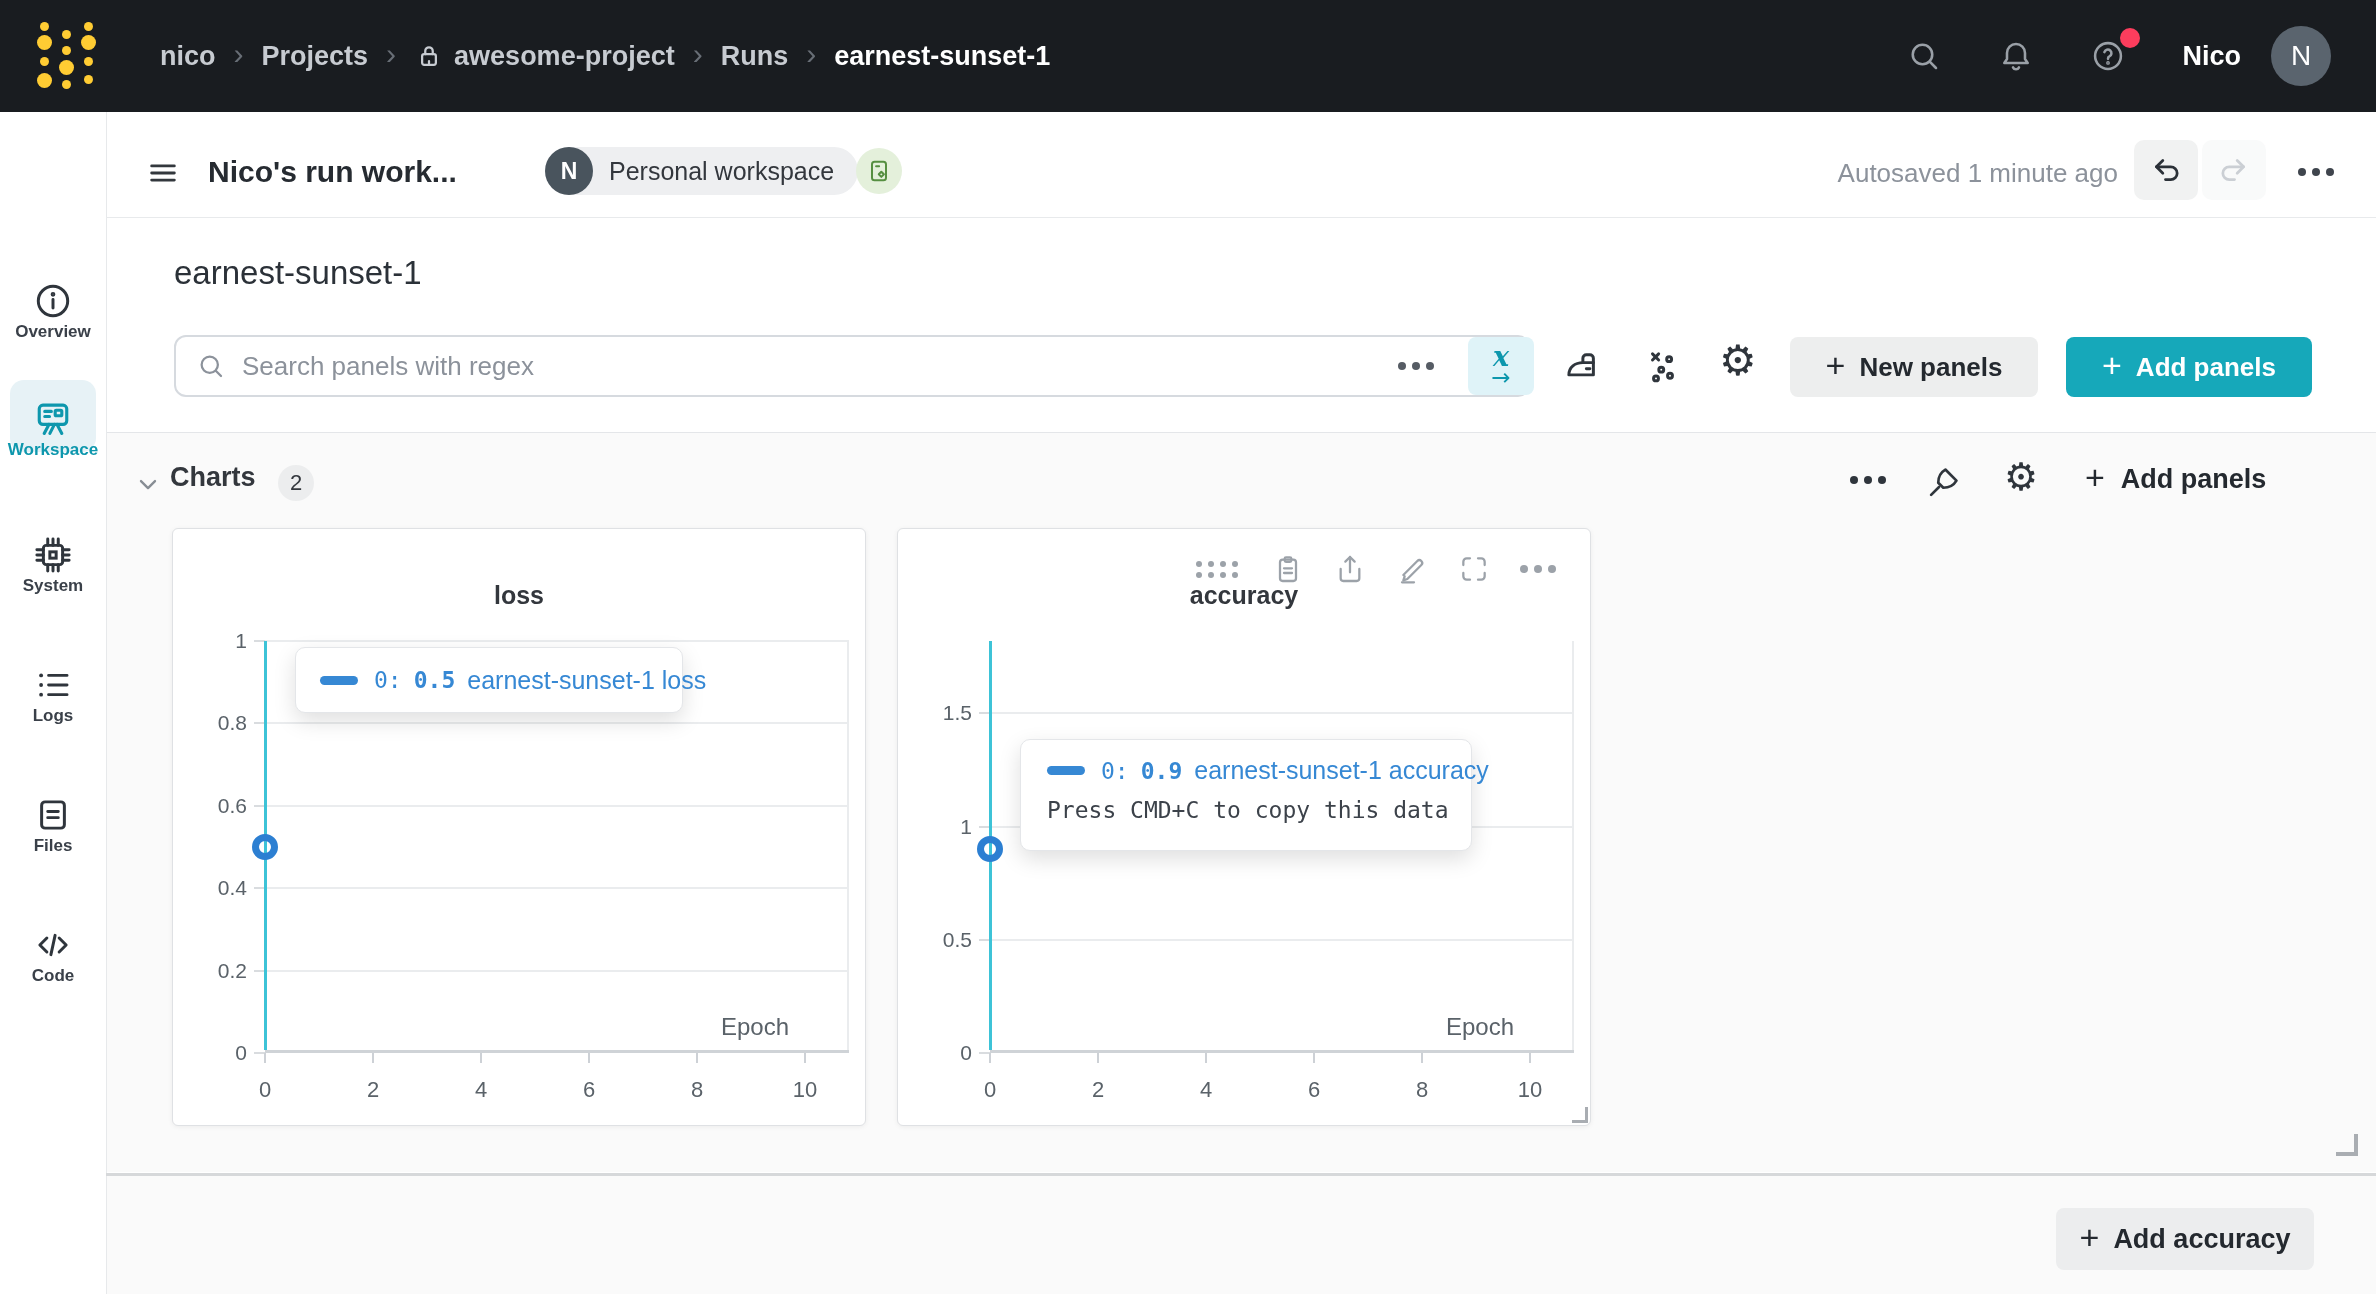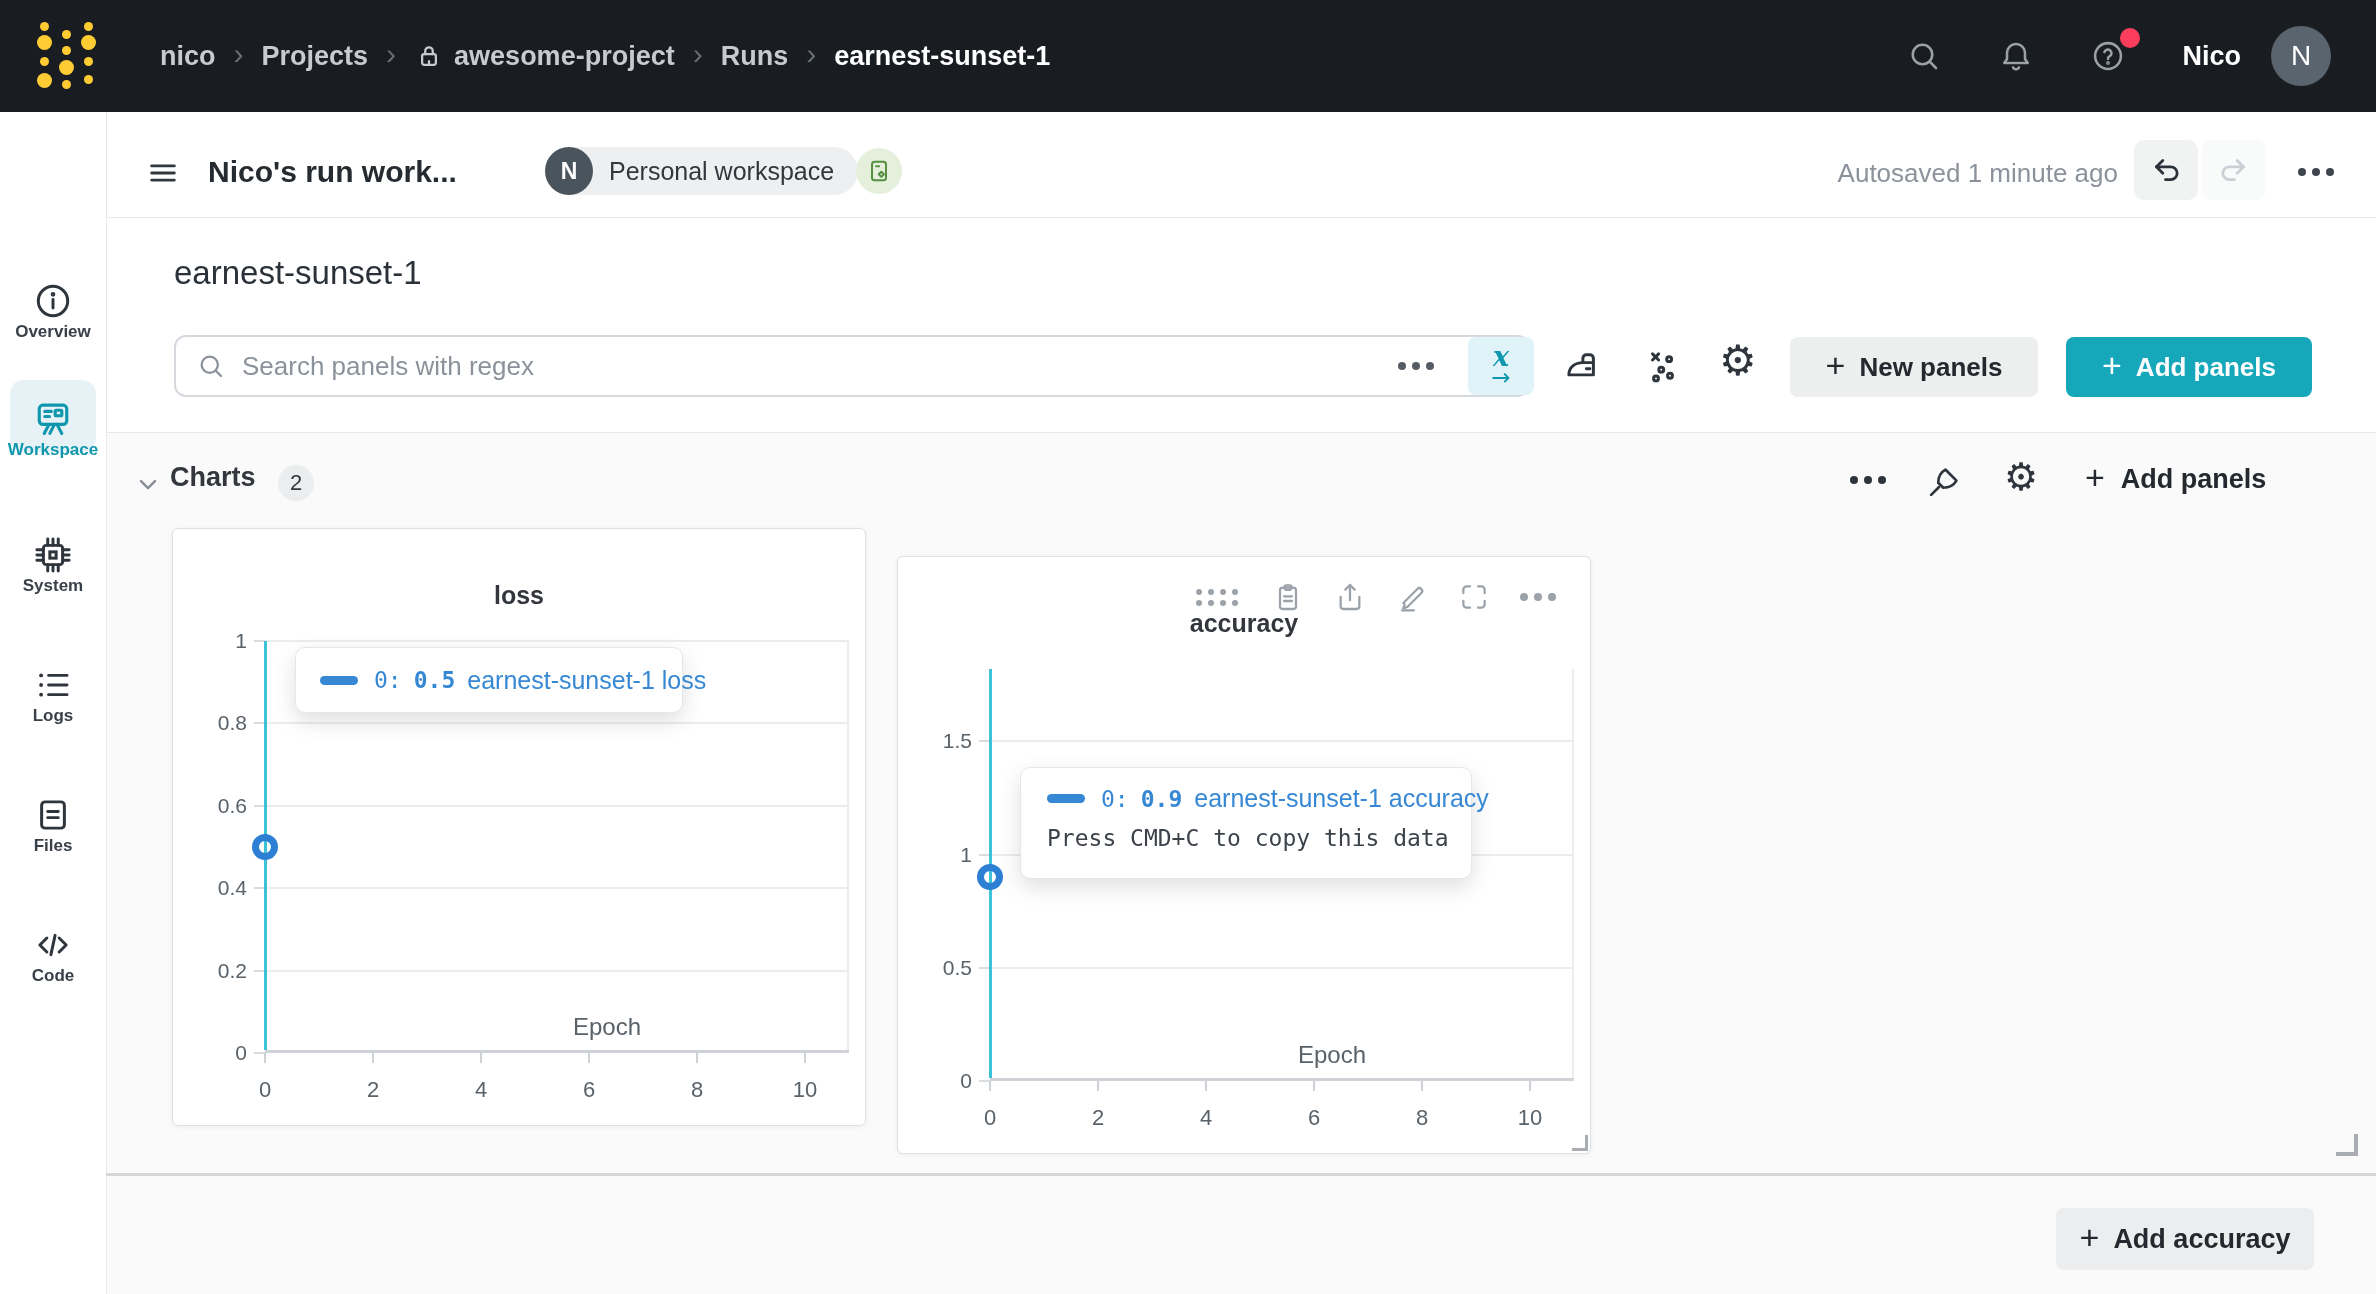--- a/index.html
+++ b/index.html
@@ -80,33 +80,33 @@
   .gear2{left:2004px;top:458px;font-size:38px;color:#2F353C;font-family:"DejaVu Sans",sans-serif;line-height:1;cursor:pointer;}
   .sec-addpanels{left:2085px;top:462px;display:flex;align-items:center;gap:16px;color:#24292F;font-size:27px;font-weight:600;cursor:pointer;}
   .sec-resize{left:2336px;top:1134px;width:18px;height:18px;border-right:4px solid #A9ADB2;border-bottom:4px solid #A9ADB2;}
   .divider2{left:106px;top:1173px;width:2270px;height:3px;background:#D6D8DA;}
   .bottom-section{left:107px;top:1176px;width:2269px;height:118px;background:#FAFAFA;}
   .add-section{left:2056px;top:1208px;width:258px;height:62px;background:#ECEDEE;color:#24292F;font-size:27px;}
 
   
   .panel{position:absolute;width:694px;height:598px;background:#fff;border:1px solid #DFE1E4;border-radius:6px;box-shadow:0 1px 5px rgba(0,0,0,.06);box-sizing:border-box;}
   .panel-loss{left:172px;top:528px;}
-  .panel-acc{left:897px;top:528px;margin-top:28px;}
+  .panel-acc{left:897px;top:528px;}
   .panel-title{position:absolute;top:52px;left:0;width:100%;text-align:center;font-size:25px;font-weight:700;color:#33373D;}
   .panel-toolbar{position:absolute;top:24px;right:34px;display:flex;align-items:center;gap:30px;color:#9CA2A9;}
   .panel-toolbar .t{cursor:pointer;}
   .plot{position:absolute;left:0;top:0;width:100%;height:100%;}
   .axis-x{position:absolute;left:92px;top:521px;width:584px;height:3px;background:#CFD3D7;}
   .plot-rborder{position:absolute;left:674px;top:112px;width:2px;height:409px;background:#EAECEE;}
   .gridline-h{position:absolute;left:92px;width:584px;height:2px;background:#EAECEE;}
   .ytick-mark{position:absolute;left:81px;width:11px;height:2px;background:#D9DCDF;}
   .ytick-label{position:absolute;left:0;width:74px;text-align:right;font-size:21px;color:#5A6269;height:30px;line-height:30px;}
   .xtick-mark{position:absolute;top:524px;height:10px;width:2px;background:#CDD1D6;}
   .xtick-label{position:absolute;top:548px;width:60px;text-align:center;font-size:22px;color:#5A6269;}
-  .xlabel{position:absolute;top:484px;left:400px;width:216px;text-align:left;font-size:24px;color:#5A6269;}
+  .xlabel{position:absolute;top:484px;left:400px;width:216px;text-align:right;font-size:24px;color:#5A6269;}
   .crosshair{position:absolute;top:112px;height:409px;width:3px;background:#3DC3D7;z-index:2;}
   .pointring{position:absolute;width:26px;height:26px;border:7px solid #2C7FD2;border-radius:50%;box-sizing:border-box;z-index:3;}
   .tooltip{position:absolute;background:#fff;border:1px solid #E4E6E9;border-radius:10px;box-shadow:0 8px 22px rgba(0,0,0,.13);z-index:5;box-sizing:border-box;}
   .tt-loss{left:122px;top:118px;width:388px;height:66px;display:flex;align-items:center;padding:0 24px;}
   .tt-acc{left:122px;top:210px;width:452px;height:112px;padding:16px 26px 0 26px;}
   .tt-line{display:flex;align-items:center;}
   .tt-dash{width:38px;height:9px;border-radius:5px;background:#3688D4;flex:0 0 auto;}
   .tt-mono{font-family:"DejaVu Sans Mono",monospace;font-size:23px;color:#3688D4;margin-left:16px;white-space:pre;}
   .tt-val{font-weight:700;margin-left:12px;}
   .tt-name{font-size:25px;color:#3688D4;margin-left:12px;white-space:nowrap;}

